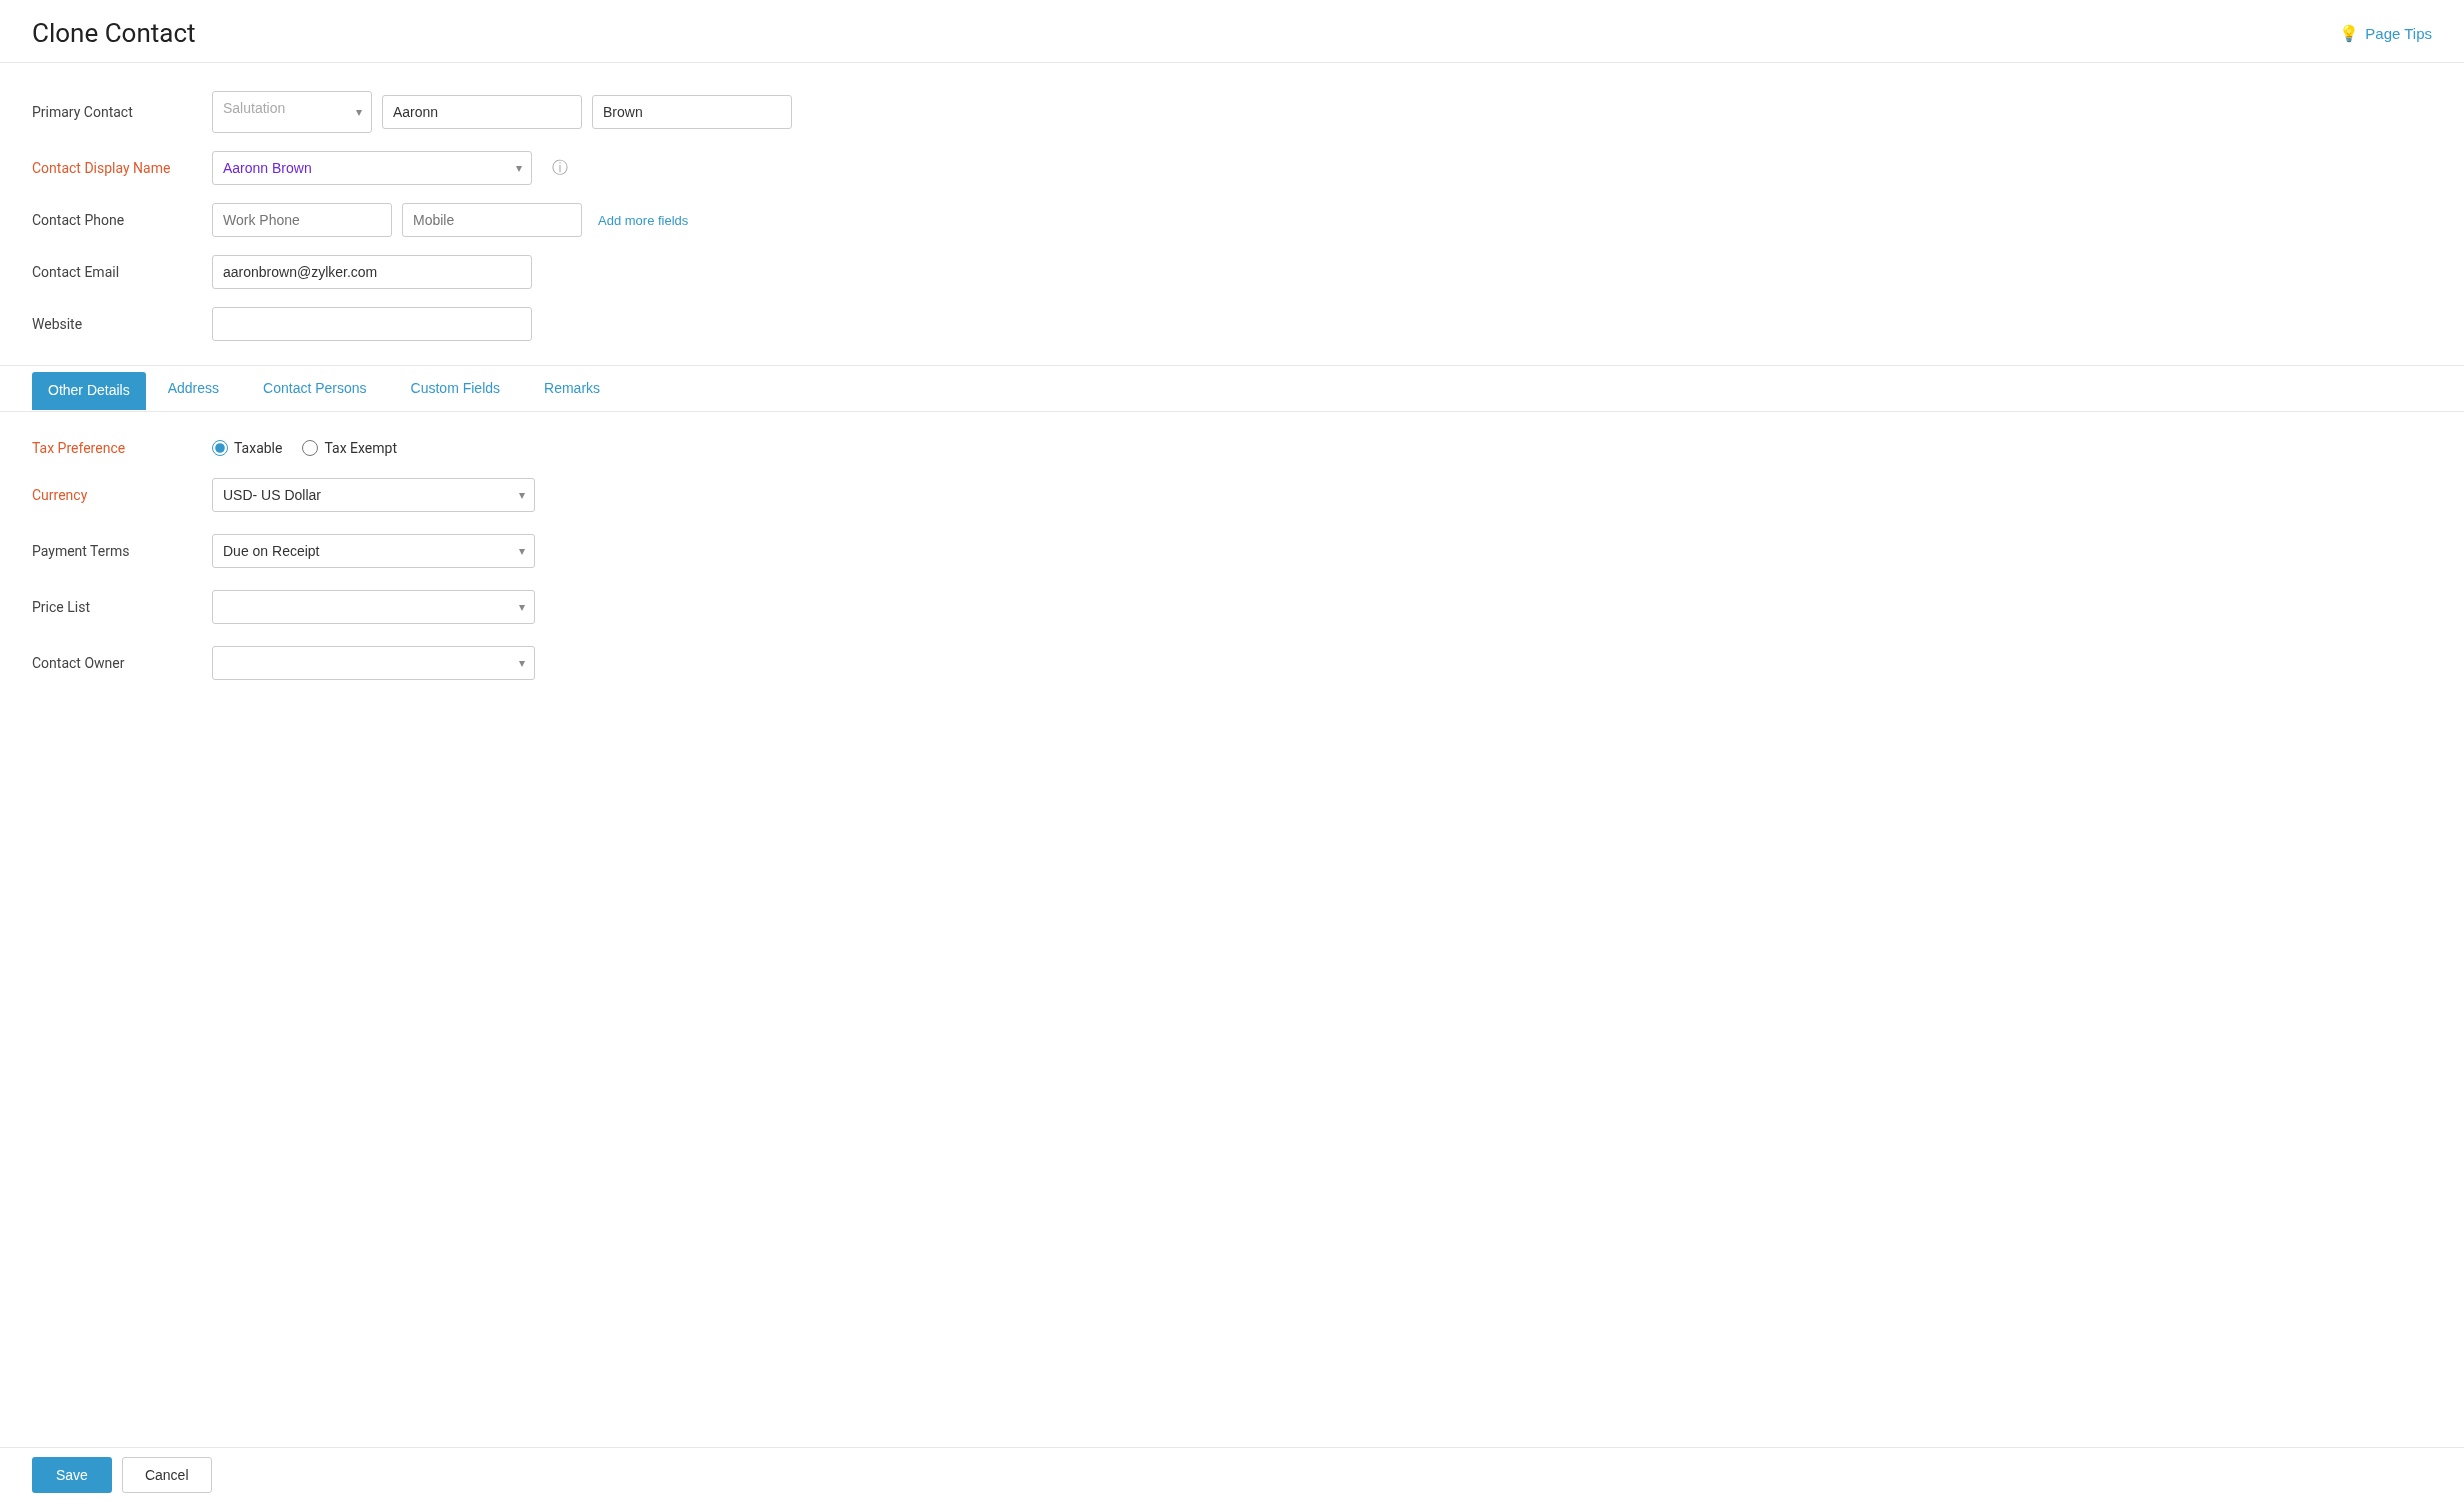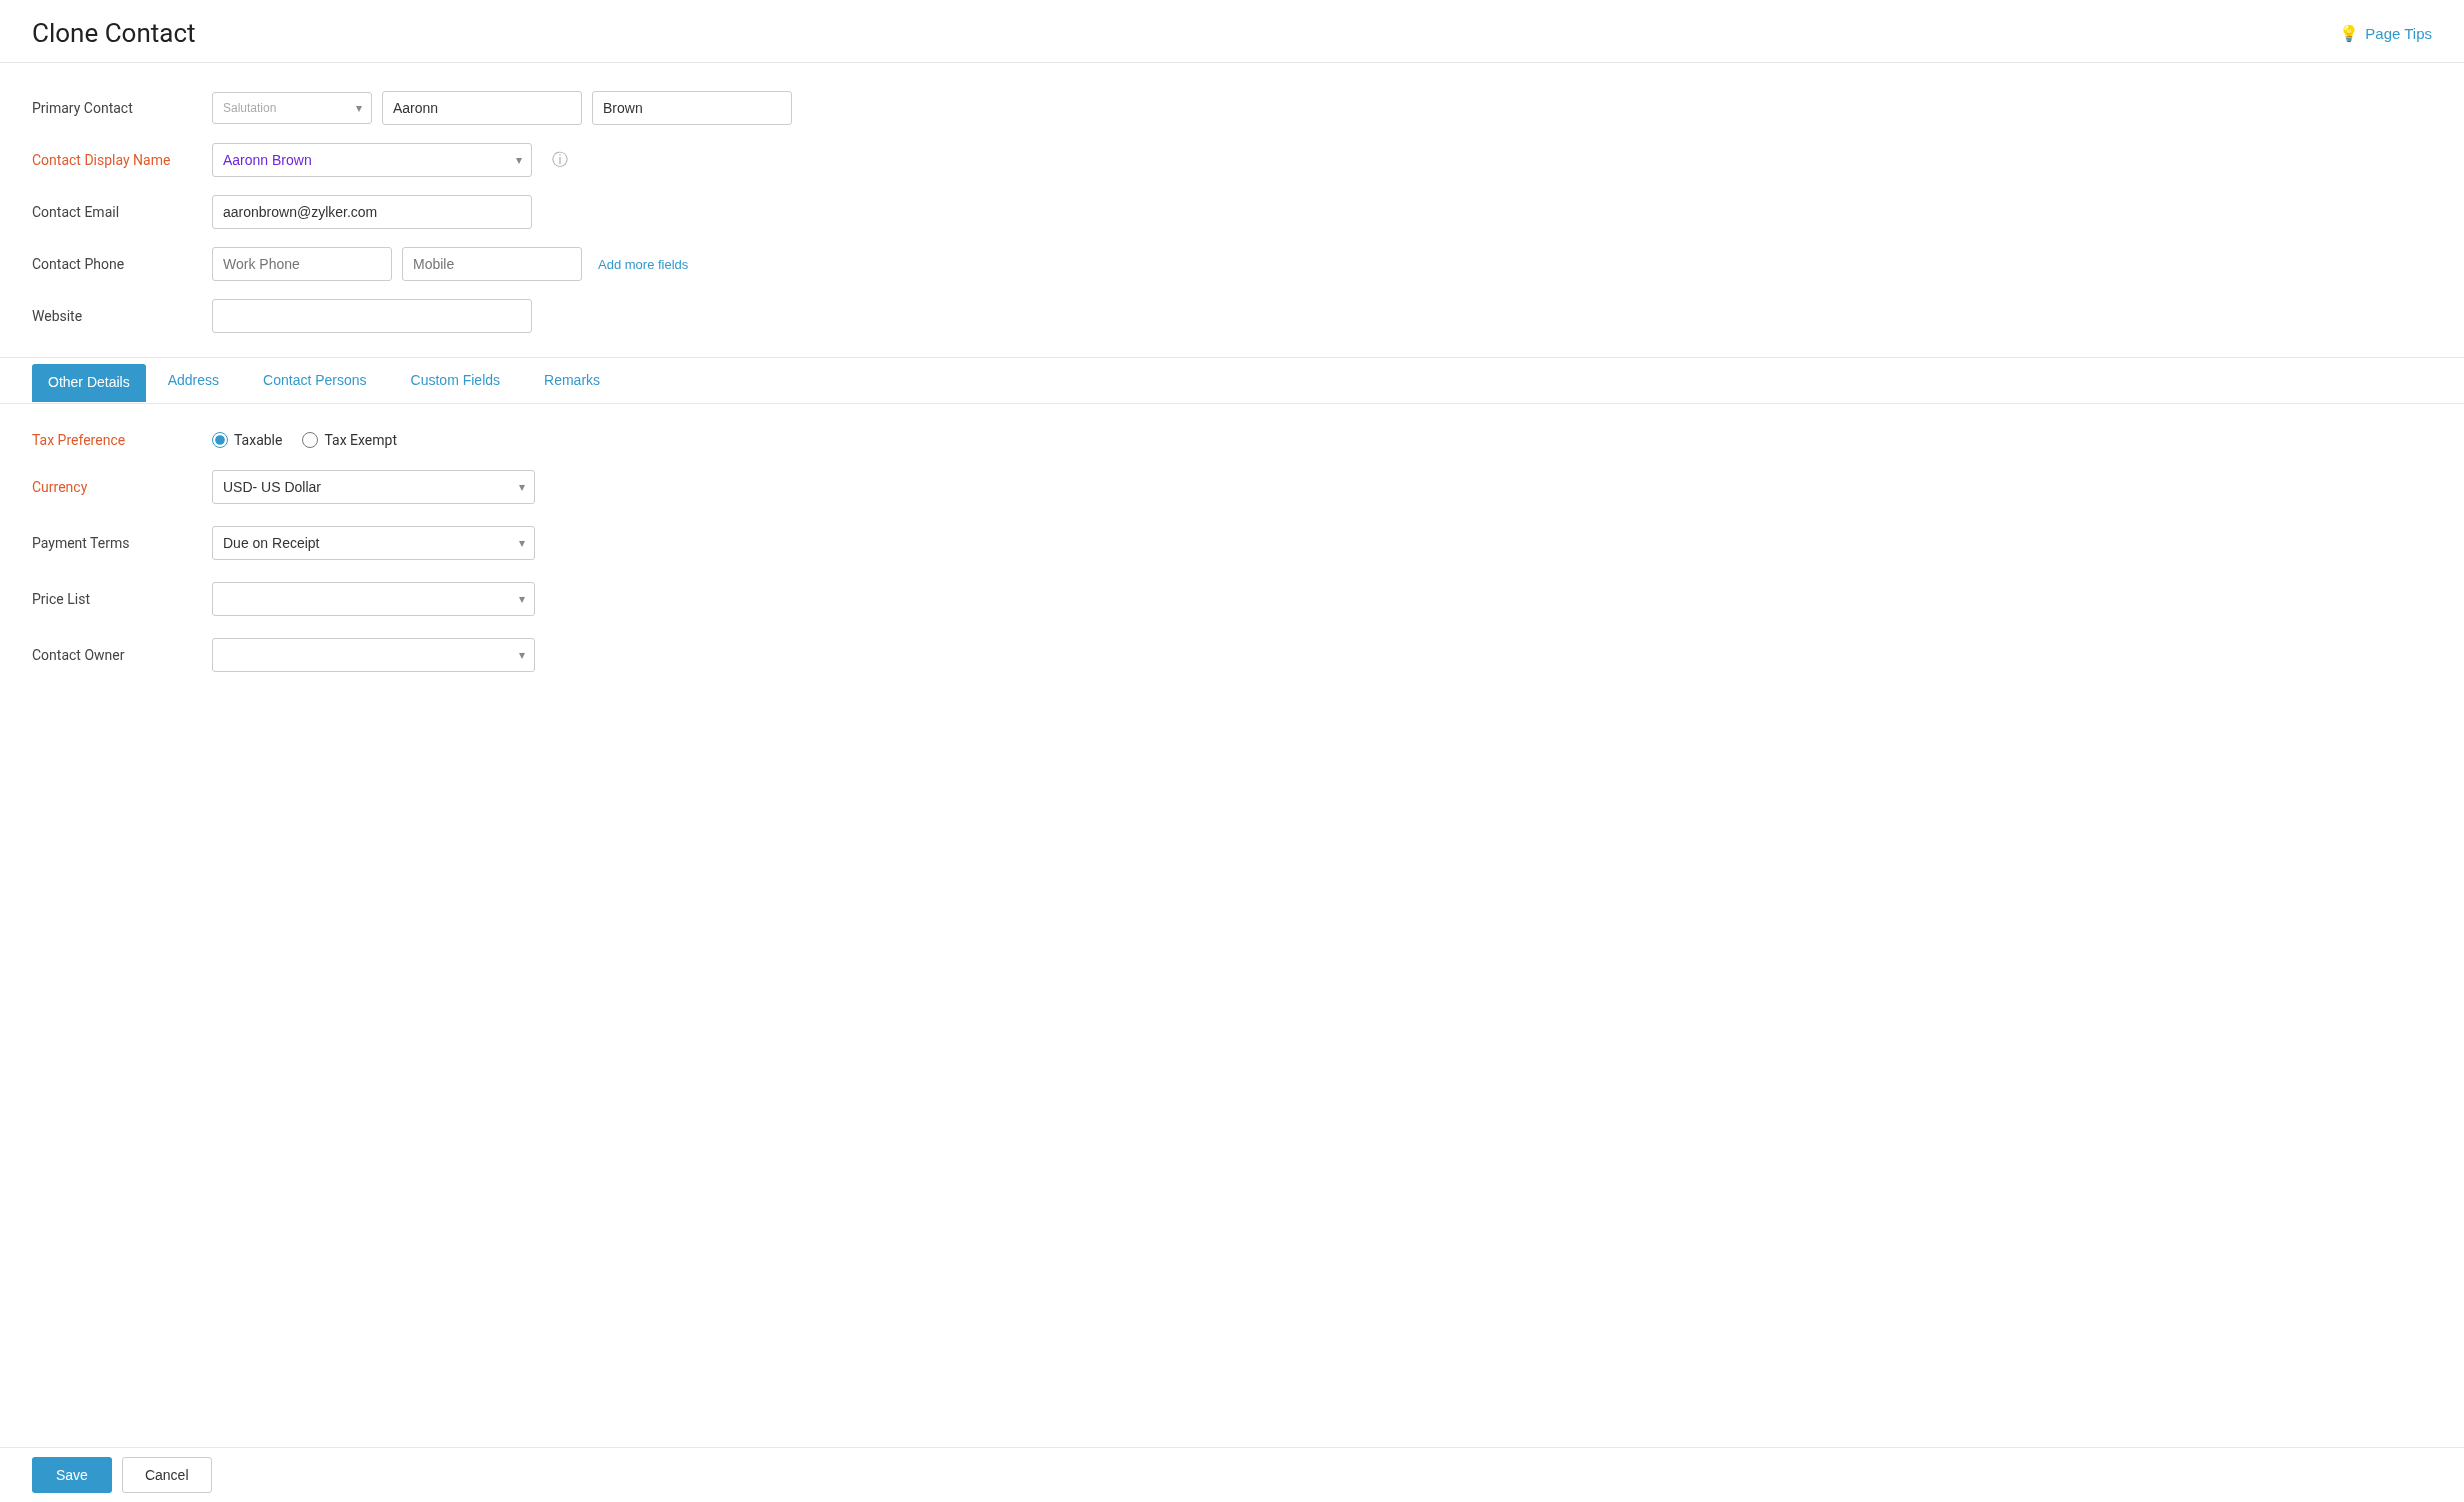--- a/index.html
+++ b/index.html
@@ -72,24 +72,24 @@
       background: #fff;
     }
     .input-salutation {
       width: 160px;
       position: relative;
       display: flex;
       align-items: center;
     }
     .input-salutation select {
       width: 100%;
-      padding: 8px 30px 8px 10px;
+      padding: 8px 30px 16px 10px;
       border: 1px solid #ccc;
       border-radius: 3px;
-      font-size: 12px;
+      font-size: 14px;
       color: #aaa;
       background: #fff;
       appearance: none;
       cursor: pointer;
     }
     .select-arrow {
       position: absolute;
       right: 10px;
       pointer-events: none;
       color: #888;
@@ -315,32 +315,32 @@
           <select>
             <option>Aaronn Brown</option>
           </select>
           <span class="select-arrow">▾</span>
         </div>
         <span class="help-icon">ⓘ</span>
       </div>
     </div>
 
     <div class="form-row">
-      <label class="form-label">Contact Email</label>
-      <div class="form-fields">
-        <input type="email" class="input-email" value="aaronbrown@zylker.com" style="">
-      </div>
-    </div>
-
-    <div class="form-row">
       <label class="form-label">Contact Phone</label>
       <div class="form-fields">
         <input type="text" class="input-phone" placeholder="Work Phone" style="">
         <input type="text" class="input-phone" placeholder="Mobile" style="">
         <button class="add-more-fields">Add more fields</button>
+      </div>
+    </div>
+
+    <div class="form-row">
+      <label class="form-label">Contact Email</label>
+      <div class="form-fields">
+        <input type="email" class="input-email" value="aaronbrown@zylker.com" style="">
       </div>
     </div>
 
     <div class="form-row">
       <label class="form-label">Website</label>
       <div class="form-fields">
         <input type="text" class="input-website" style="">
       </div>
     </div>
 

